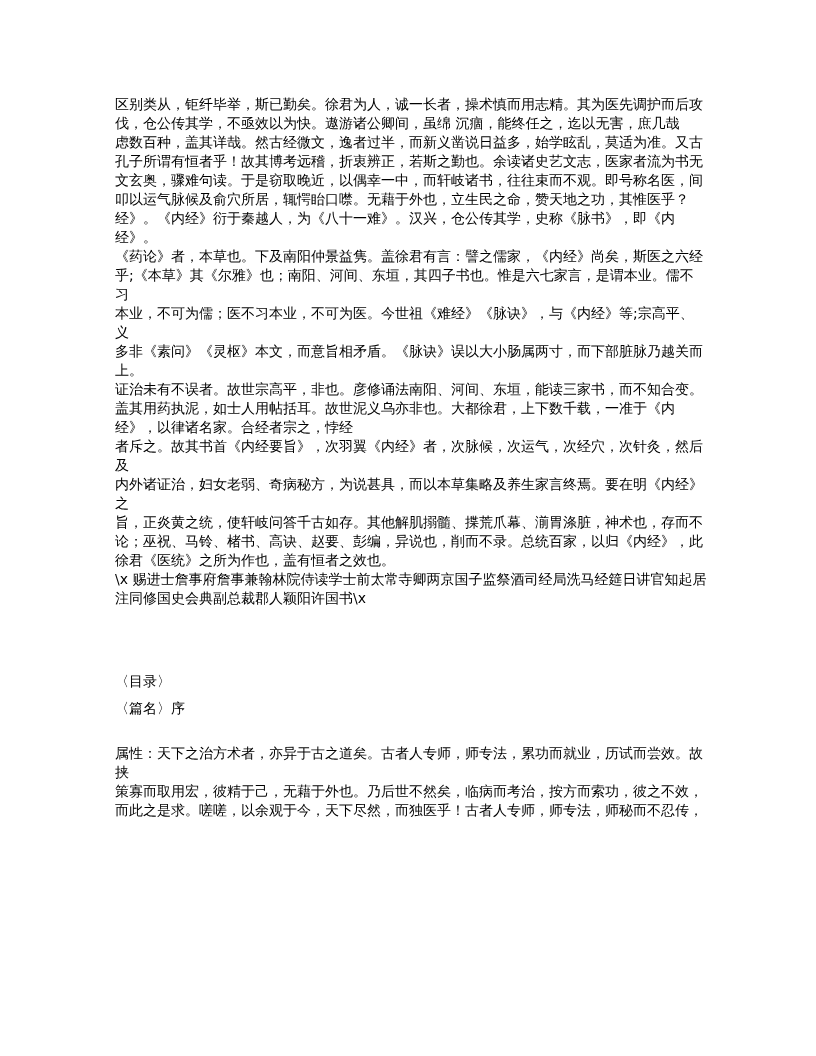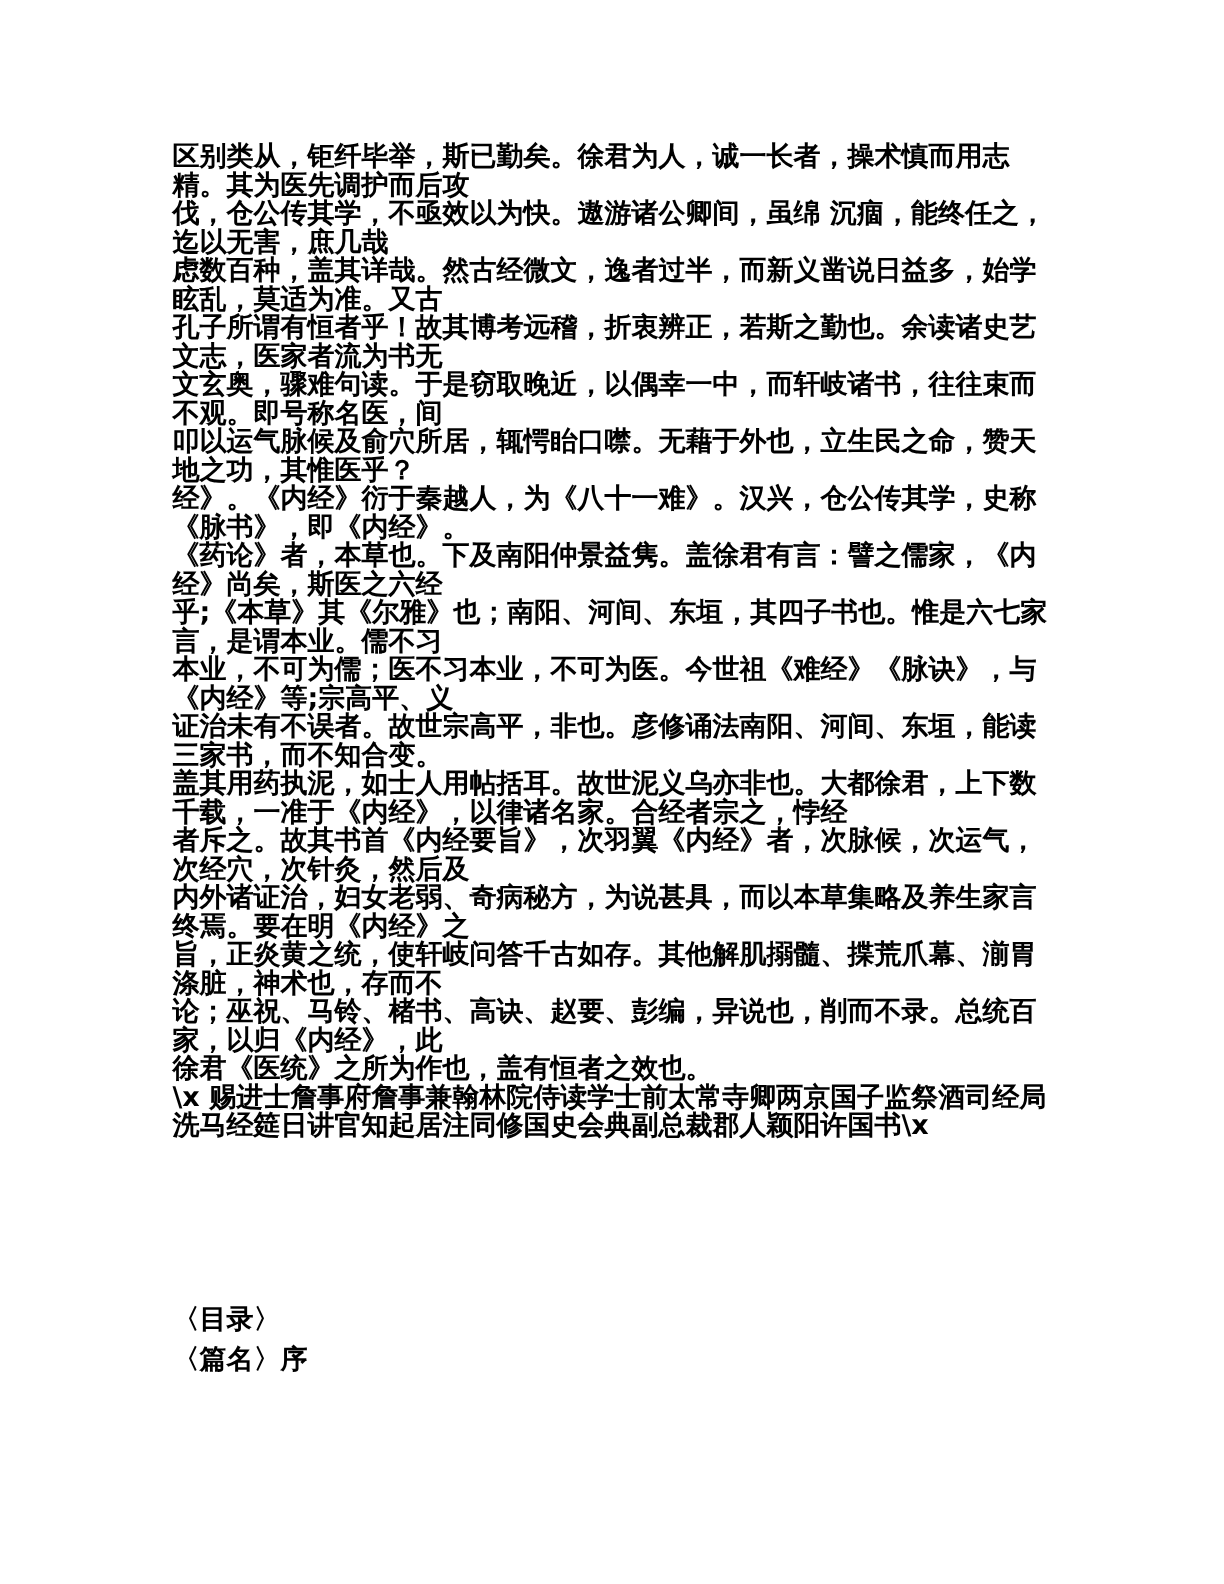--- a/index.html
+++ b/index.html
@@ -14,59 +14,64 @@
     background: #ffffff;
     overflow: hidden;
     font-family: "DejaVu Sans", sans-serif;
     color: #000000;
   }
   .content {
     position: absolute;
     left: 115px;
     top: 95px;
     width: 592px;
-    font-size: 18px;
+    font-size: 14px;
     line-height: 19px;
-    font-weight: bold;
   }
   .tline, .single-line, .marker {
     white-space: pre-wrap;
     word-break: break-all;
   }
-  .marker-toc { margin-top: 110px; }
+  .marker-toc { margin-top: 64px; }
   .marker-sec { margin-top: 8px; }
   .body-block { margin-top: 26px; }
 </style>
 </head>
 <body>
 
 <div class="page">
   <div class="content">
 
     <div class="preface-block">
         <div class="tline">区别类从，钜纤毕举，斯已勤矣。徐君为人，诚一长者，操术慎而用志精。其为医先调护而后攻</div>
         <div class="tline">伐，仓公传其学，不亟效以为快。遨游诸公卿间，虽绵 沉痼，能终任之，迄以无害，庶几哉</div>
         <div class="tline">虑数百种，盖其详哉。然古经微文，逸者过半，而新义凿说日益多，始学眩乱，莫适为准。又古</div>
         <div class="tline">孔子所谓有恒者乎！故其博考远稽，折衷辨正，若斯之勤也。余读诸史艺文志，医家者流为书无</div>
         <div class="tline">文玄奥，骤难句读。于是窃取晚近，以偶幸一中，而轩岐诸书，往往束而不观。即号称名医，间</div>
         <div class="tline">叩以运气脉候及俞穴所居，辄愕眙口噤。无藉于外也，立生民之命，赞天地之功，其惟医乎？</div>
         <div class="tline">经》。《内经》衍于秦越人，为《八十一难》。汉兴，仓公传其学，史称《脉书》，即《内经》。</div>
         <div class="tline">《药论》者，本草也。下及南阳仲景益隽。盖徐君有言：譬之儒家，《内经》尚矣，斯医之六经</div>
         <div class="tline">乎;《本草》其《尔雅》也；南阳、河间、东垣，其四子书也。惟是六七家言，是谓本业。儒不习</div>
         <div class="tline">本业，不可为儒；医不习本业，不可为医。今世祖《难经》《脉诀》，与《内经》等;宗高平、义</div>
+        <div class="tline">多非《素问》《灵枢》本文，而意旨相矛盾。《脉诀》误以大小肠属两寸，而下部脏脉乃越关而上。</div>
         <div class="tline">证治未有不误者。故世宗高平，非也。彦修诵法南阳、河间、东垣，能读三家书，而不知合变。</div>
         <div class="tline">盖其用药执泥，如士人用帖括耳。故世泥义乌亦非也。大都徐君，上下数千载，一准于《内经》，以律诸名家。合经者宗之，悖经</div>
         <div class="tline">者斥之。故其书首《内经要旨》，次羽翼《内经》者，次脉候，次运气，次经穴，次针灸，然后及</div>
         <div class="tline">内外诸证治，妇女老弱、奇病秘方，为说甚具，而以本草集略及养生家言终焉。要在明《内经》之</div>
         <div class="tline">旨，正炎黄之统，使轩岐问答千古如存。其他解肌搦髓、揲荒爪幕、湔胃涤脏，神术也，存而不</div>
         <div class="tline">论；巫祝、马铃、楮书、高诀、赵要、彭编，异说也，削而不录。总统百家，以归《内经》，此</div>
         <div class="tline">徐君《医统》之所为作也，盖有恒者之效也。</div>
       </div>
 
     <div class="single-line">\x 赐进士詹事府詹事兼翰林院侍读学士前太常寺卿两京国子监祭酒司经局洗马经筵日讲官知起居注同修国史会典副总裁郡人颖阳许国书\x</div>
 
     <div class="marker marker-toc">〈目录〉</div>
 
     <div class="marker marker-sec">〈篇名〉序</div>
 
+    <div class="body-block">
+        <div class="tline">属性：天下之治方术者，亦异于古之道矣。古者人专师，师专法，累功而就业，历试而尝效。故挟</div>
+        <div class="tline">策寡而取用宏，彼精于己，无藉于外也。乃后世不然矣，临病而考治，按方而索功，彼之不效，</div>
+        <div class="tline">而此之是求。嗟嗟，以余观于今，天下尽然，而独医乎！古者人专师，师专法，师秘而不忍传，</div>
+      </div>
 
   </div>
 </div>
 
 </body></html>

